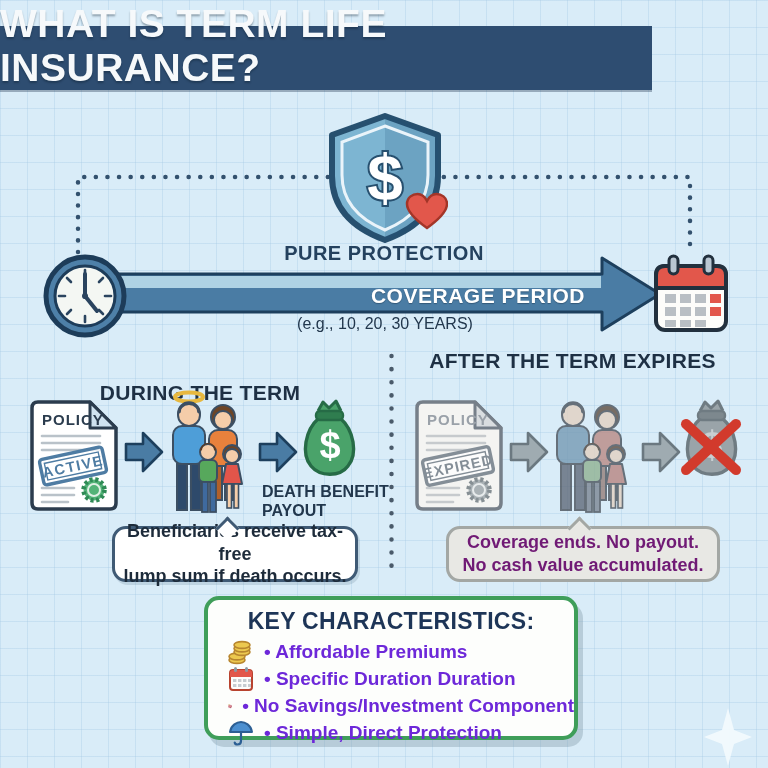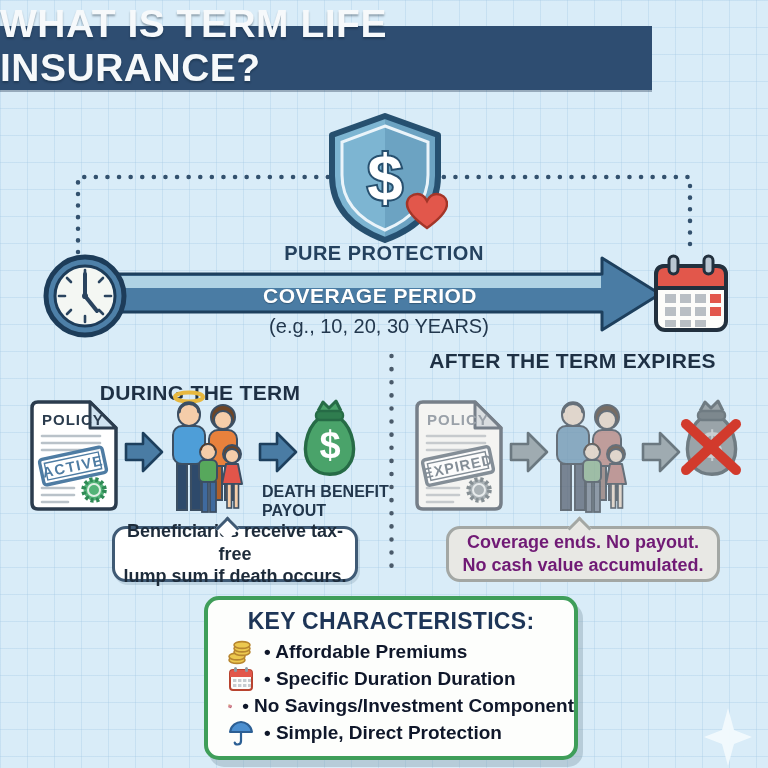--- a/index.html
+++ b/index.html
@@ -19,44 +19,44 @@
     box-shadow:0 2px 0 rgba(30,50,75,.35);}
   .banner h1{margin:0;color:#f6f9fb;font-size:39px;font-weight:bold;letter-spacing:.5px;
     text-shadow:0 2px 2px rgba(10,25,40,.35);}
   
   .pure-label{top:242px;left:0;width:768px;text-align:center;
     color:#24415e;font-weight:bold;font-size:20px;letter-spacing:.5px;}
   .col-header{top:349px;font-weight:bold;font-size:21px;color:#1e3044;text-align:center;letter-spacing:.3px;}
   .col-header.left{left:55px;width:290px;margin-top:32px;}
   .col-header.right{left:425px;width:295px;}
   
-  .coverage-label{top:284px;left:170px;width:400px;text-align:center;color:#ffffff;
+  .coverage-label{top:284px;left:185px;width:400px;text-align:right;color:#ffffff;
     font-weight:bold;font-size:21px;letter-spacing:.5px;text-shadow:0 1px 1px rgba(20,40,60,.4);}
-  .coverage-sub{top:315px;left:179px;width:400px;text-align:center;color:#22374d;
-    font-size:20px;font-weight:500;}
+  .coverage-sub{top:315px;left:185px;width:400px;text-align:center;color:#22374d;
+    font-size:16px;font-weight:500;}
   .payout-label{top:482px;left:262px;width:132px;color:#22374d;
     font-weight:bold;font-size:16px;line-height:1.2;}
   
   .bubble{box-sizing:border-box;display:flex;flex-direction:column;justify-content:center;
     text-align:center;border-radius:14px;font-weight:bold;font-size:18px;line-height:1.26;}
   .bubble.left-b{top:526px;left:112px;width:246px;height:56px;background:#ffffff;
     border:3px solid #3f5a75;color:#1d2b3a;box-shadow:2px 3px 0 rgba(110,140,160,.25);}
   .bubble.left-b::before{content:'';position:absolute;top:-9px;left:104px;width:14px;height:14px;
     background:#ffffff;border-left:3px solid #3f5a75;border-top:3px solid #3f5a75;transform:rotate(45deg);}
   .bubble.right-b{top:526px;left:446px;width:274px;height:56px;background:#e8e8e4;
     border:3px solid #a3a7a4;color:#701a75;}
   .bubble.right-b::before{content:'';position:absolute;top:-9px;left:122px;width:14px;height:14px;
     background:#e8e8e4;border-left:3px solid #a3a7a4;border-top:3px solid #a3a7a4;transform:rotate(45deg);}
   
-  .key-card{box-sizing:border-box;top:596px;left:204px;width:374px;height:164px;background:#fdfefc;
+  .key-card{box-sizing:border-box;top:596px;left:204px;width:374px;height:144px;background:#fdfefc;
     border:4px solid #3f9e5a;border-radius:15px;box-shadow:5px 7px 0 rgba(120,145,160,.35);
     padding:8px 0 0 0;}
   .key-title{text-align:center;color:#1d3557;font-weight:bold;font-size:23px;letter-spacing:.3px;margin:0 0 4px 0;}
   .key-row{display:flex;align-items:center;gap:10px;margin:1px 0 1px 20px;height:26px;}
-  .key-row .txt{font-weight:bold;font-size:19px;color:#0f172a;white-space:nowrap;}
+  .key-row .txt{font-weight:bold;font-size:19px;color:#6d28d9;white-space:nowrap;}
   .fade-wrap{filter:saturate(.45) opacity(.78);}
   svg{display:block;}
 </style>
 </head>
 <body>
 
 <div class="canvas">
 
   <svg class="abs" style="top:0;left:0;" width="768" height="768">
     <path d="M78,252 V177 H690 V252" fill="none" stroke="#33516e" stroke-width="4.5" stroke-dasharray="0.1 11.5" stroke-linecap="round"></path>

